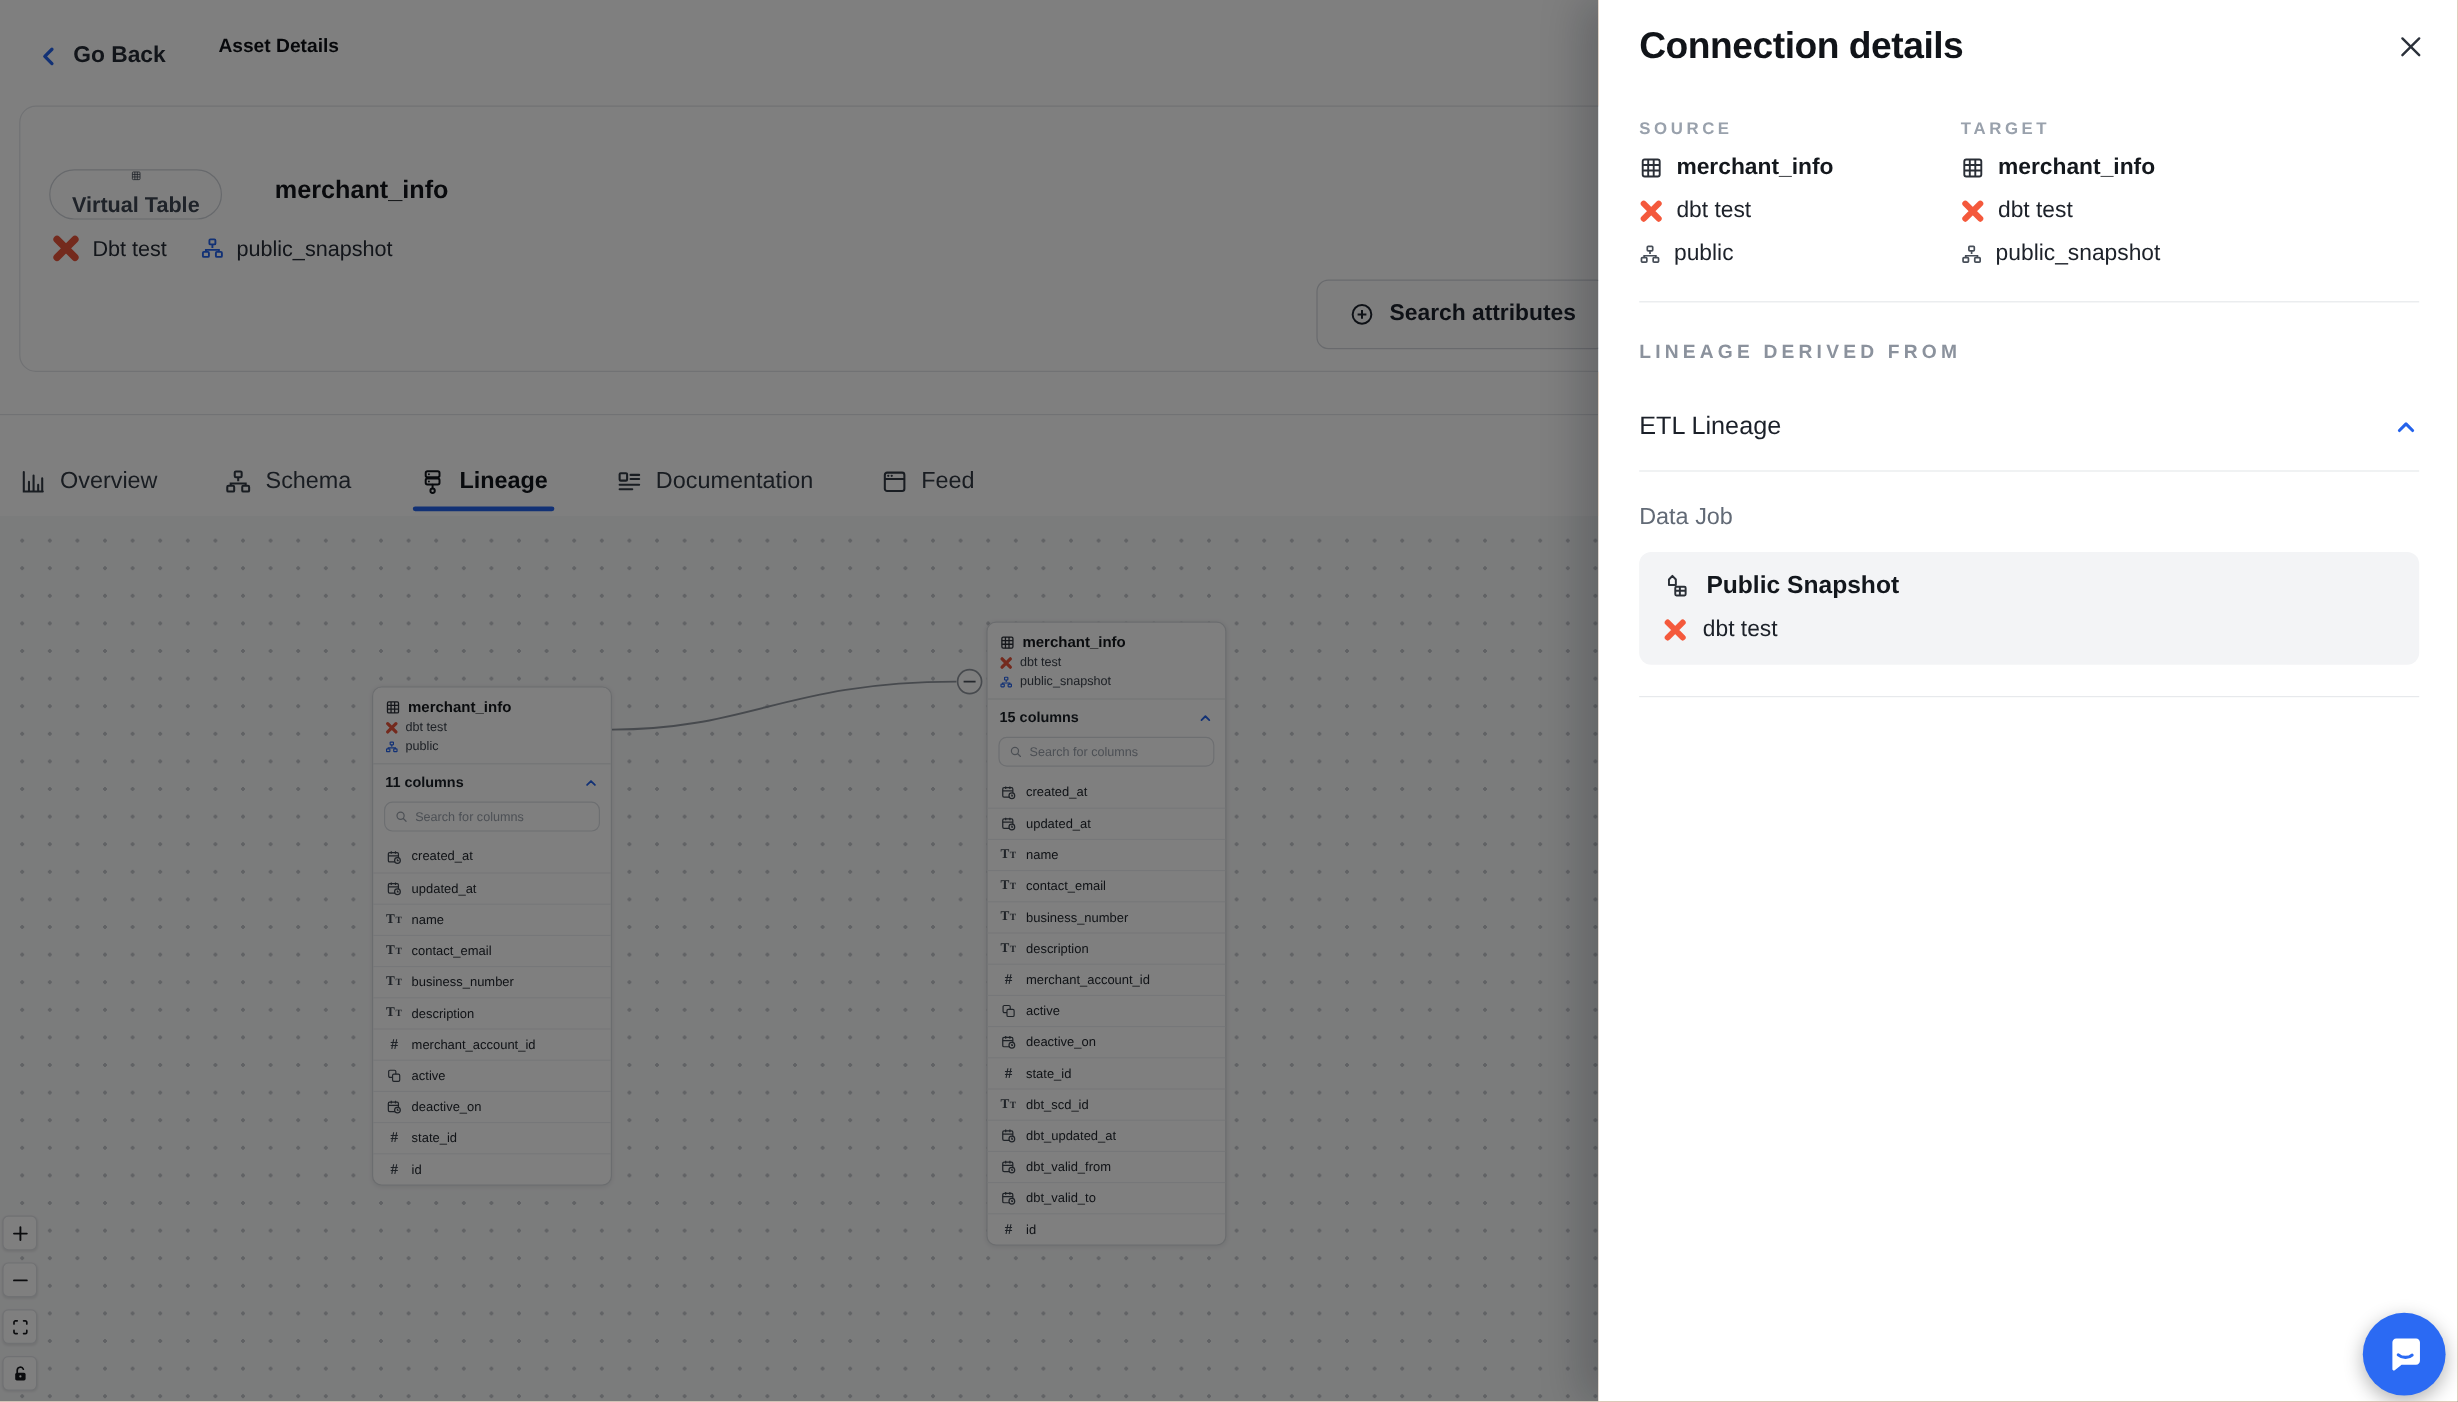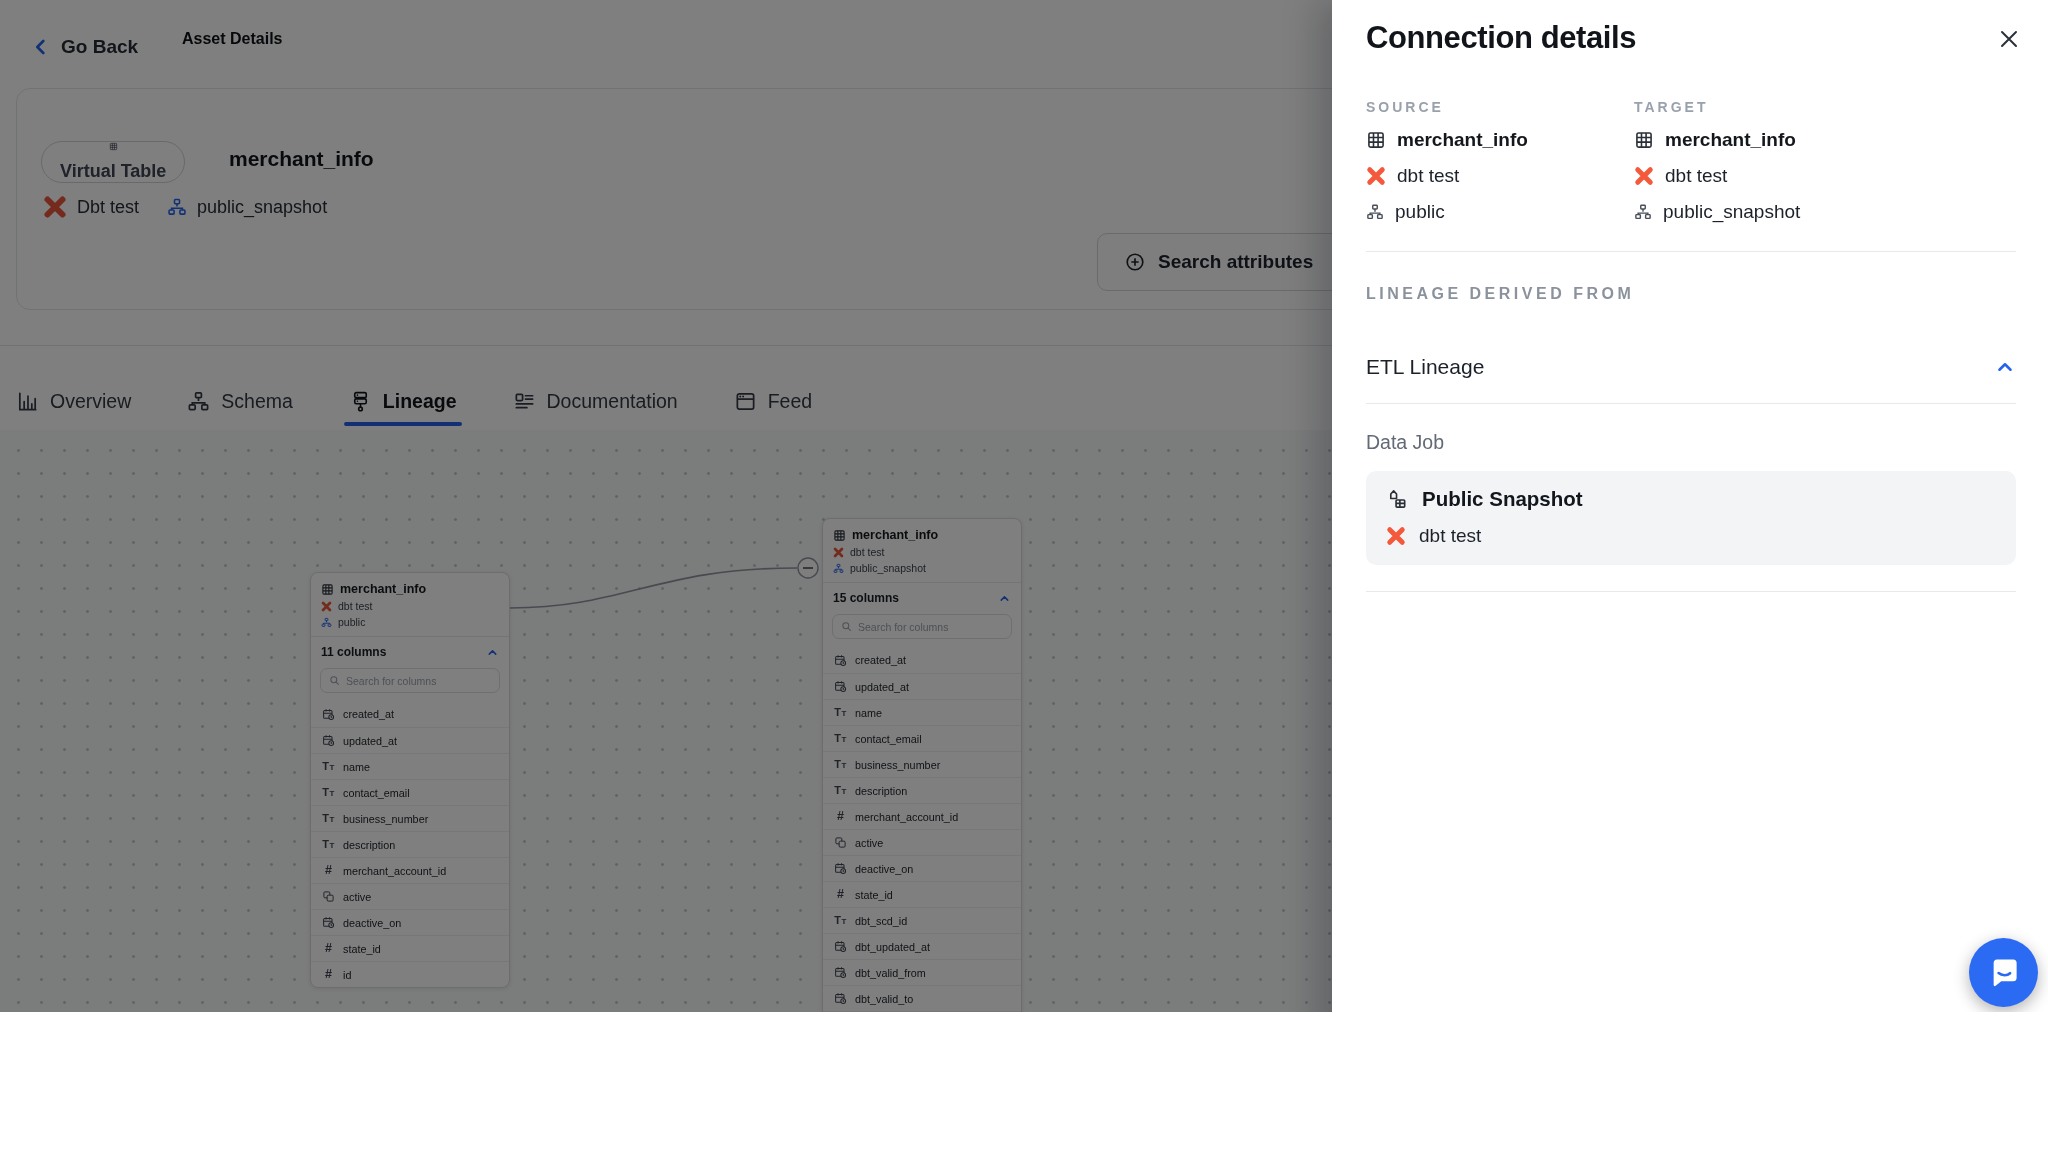--- a/index.html
+++ b/index.html
@@ -1,18 +1,18 @@
 <!DOCTYPE html>
 <html><head>
 <meta charset="utf-8">
 <style>
   * { margin:0; padding:0; box-sizing:border-box; }
   html,body { width:2048px; height:1168px; }
   body { font-family:"Liberation Sans", sans-serif; background:#fff; }
-  .app { position:relative; width:2048px; height:1012px; overflow:hidden; background:#fdba74; }
+  .app { position:relative; width:2048px; height:1168px; overflow:hidden; background:#fdba74; }
 
   
   .main { position:absolute; left:0; top:0; width:1332px; height:1168px; background:#fff; }
 
   .go-back { position:absolute; left:30px; top:36px; display:flex; align-items:center; gap:9px;
              font-size:19px; font-weight:600; color:#252b34; background:none; border:none; cursor:pointer;
              font-family:inherit; }
   .go-back svg { width:22px; height:22px; }
   .page-title { position:absolute; left:182px; top:30px; font-size:16px; font-weight:700; color:#0e1116; }
 
@@ -61,21 +61,21 @@
   .cols-row svg { width:13px; height:13px; }
   .node-search { margin:3px 9px 8px; height:25px; border:1px solid #dbdee3; border-radius:7px;
                  display:flex; align-items:center; gap:6px; padding:0 8px; background:#fff; }
   .node-search svg { width:11px; height:11px; color:#9aa1ab; flex:none; }
   .node-search input { border:none; outline:none; width:100%; font-size:10.5px; color:#30363f;
                        font-family:inherit; background:transparent; }
   .node-search input::placeholder { color:#9aa1ab; }
   .col-row { display:flex; align-items:center; gap:8px; height:26px; padding:0 11px;
              font-size:10.8px; color:#22272e; }
   .col-row + .col-row { border-top:1px solid #edeff2; }
-  .cic { width:13px; height:13px; flex:none; color:#3f4650; display:inline-flex; align-items:center; justify-content:center; }
+  .cic { width:13px; height:13px; flex:none; color:#3f4650; display:inline-flex; align-items:center; justify-content:center;font-family:Liberation Serif, serif; }
   .cic svg { width:13px; height:13px; }
   .ic-hash { font-size:12.5px; font-weight:700; color:#3f4650; line-height:1; }
   .ic-tt { font-size:11px; font-weight:700; color:#3f4650; line-height:1; letter-spacing:.5px; }
   .ic-tt small { font-size:8px; font-weight:700; }
 
   .flow-controls { position:absolute; left:2px; top:583px; display:flex; flex-direction:column; gap:10px; }
   .fc-btn { width:29px; height:29px; background:#fff; border:1px solid #e0e2e6; border-radius:5px;
             display:flex; align-items:center; justify-content:center; color:#17191d; cursor:pointer;
             box-shadow:0 1px 2px rgba(0,0,0,.08); }
   .fc-btn svg { width:16px; height:16px; }
@@ -94,21 +94,21 @@
   .assets-grid { display:flex; margin-top:43px; }
   .a-col { width:268px; }
   .a-label { font-size:14px; font-weight:600; letter-spacing:3px; color:#99a1ac; }
   .a-row { display:flex; align-items:center; gap:11px; margin-top:14px; font-size:19px; color:#1d222a; }
   .a-row.strong { font-weight:700; color:#14181d; }
   .a-row svg { flex:none; }
   .icon20 { width:20px; height:20px; color:#2a2f37; }
   .icon18 { width:18px; height:18px; color:#474e58; }
   .p-divider { border:none; border-top:1px solid #e7e9ec; margin-top:28px; }
   .p-caps { margin-top:33px; font-size:16px; font-weight:600; letter-spacing:3.5px; color:#8b929d; }
-  .etl-row { margin-top:52px; display:flex; align-items:center; justify-content:space-between; cursor:pointer; }
+  .etl-row { margin-top:41px; display:flex; align-items:center; justify-content:space-between; cursor:pointer; }
   .etl-row span { font-size:21px; font-weight:500; color:#1b2029; }
   .etl-row svg { width:22px; height:22px; }
   .job-type { margin-top:27px; font-size:19.5px; color:#626a76; }
   .job-card { margin-top:17px; background:#f3f4f6; border-radius:10px; padding:16px 20px 18px; cursor:pointer; }
   .job-name { display:flex; align-items:center; gap:13px; font-size:20.5px; font-weight:700; color:#13171d; }
   .job-name svg { width:23px; height:23px; color:#2a2f37; flex:none; }
   .job-int { display:flex; align-items:center; gap:13px; margin-top:14px; font-size:19px; color:#1d222a; }
 
   
   .intercom { position:absolute; right:10px; bottom:5px; width:69px; height:69px; border-radius:50%;

